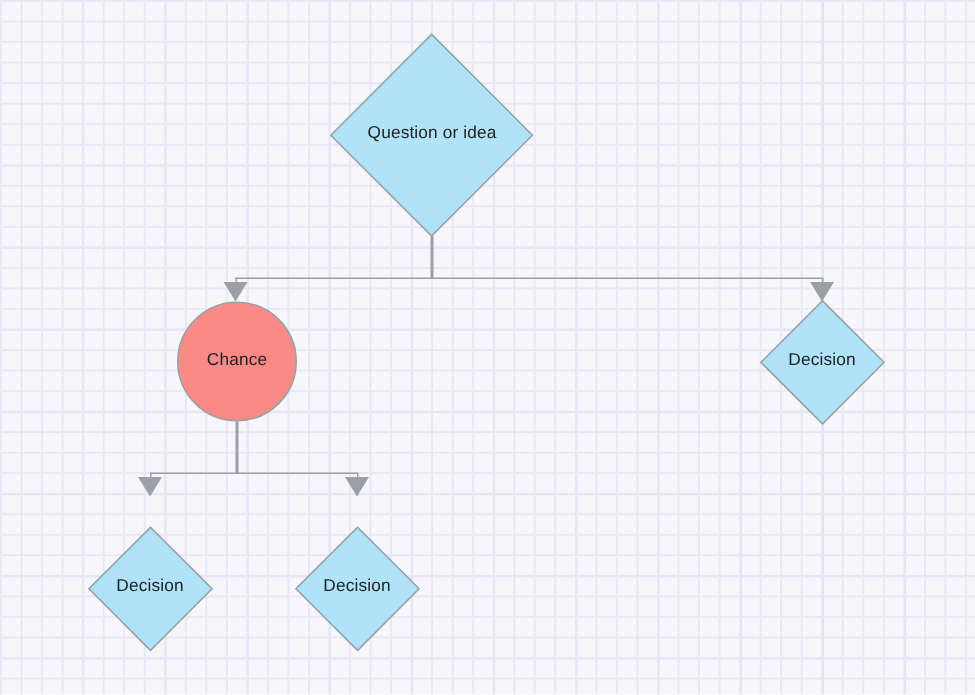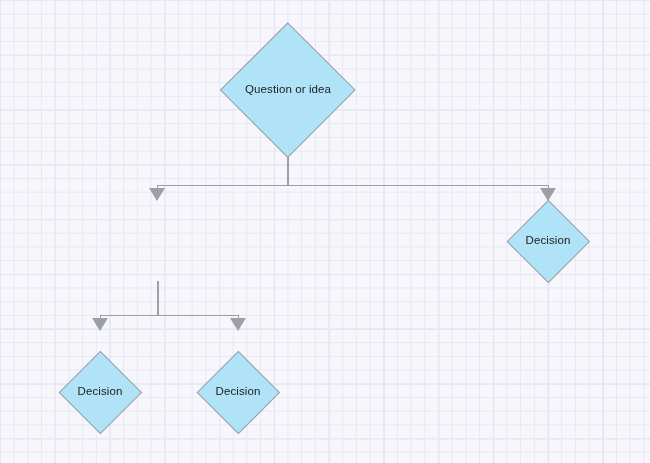--- a/index.html
+++ b/index.html
@@ -108,20 +108,24 @@
   <div class="arrow-down" style="left:92px; top:318px;"></div>
 
   <div class="edge v" style="left:237.6px; top:315px; height:5px;"></div>
   <div class="arrow-down" style="left:230px; top:318px;"></div>
 
   <div class="diamond-wrap" style="left:220.5px; top:22.5px; width:95.5px; height:95.5px; margin-left:19.8px; margin-top:19.8px;">
     <div class="diamond-shape"></div>
     <div class="node-label">Question or idea</div>
   </div>
 
+  <div class="circle-wrap" style="left:118px; top:201px; width:80px; height:80px;">
+    <div class="circle-shape"></div>
+    <div class="node-label">Chance</div>
+  </div>
 
   <div class="diamond-wrap" style="left:506.5px; top:199.5px; width:58.7px; height:58.7px; margin-left:12.15px; margin-top:12.15px;">
     <div class="diamond-shape"></div>
     <div class="node-label">Decision</div>
   </div>
 
   <div class="diamond-wrap" style="left:58.5px; top:350.5px; width:58.7px; height:58.7px; margin-left:12.15px; margin-top:12.15px;">
     <div class="diamond-shape"></div>
     <div class="node-label">Decision</div>
   </div>

